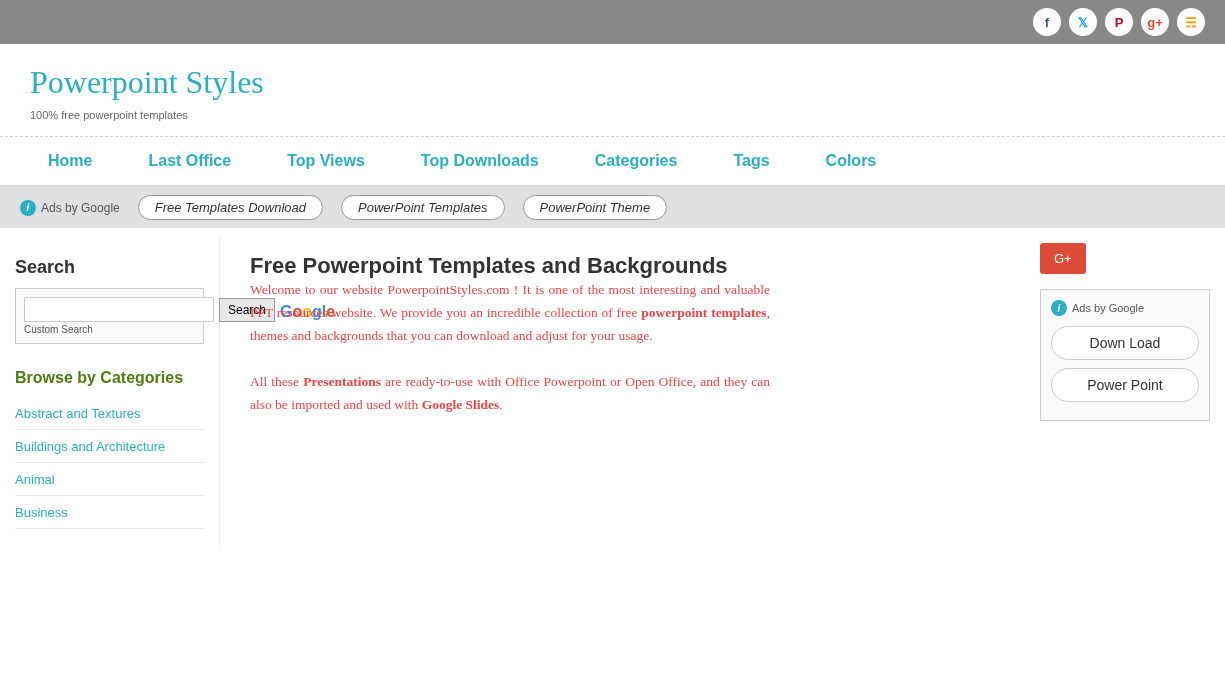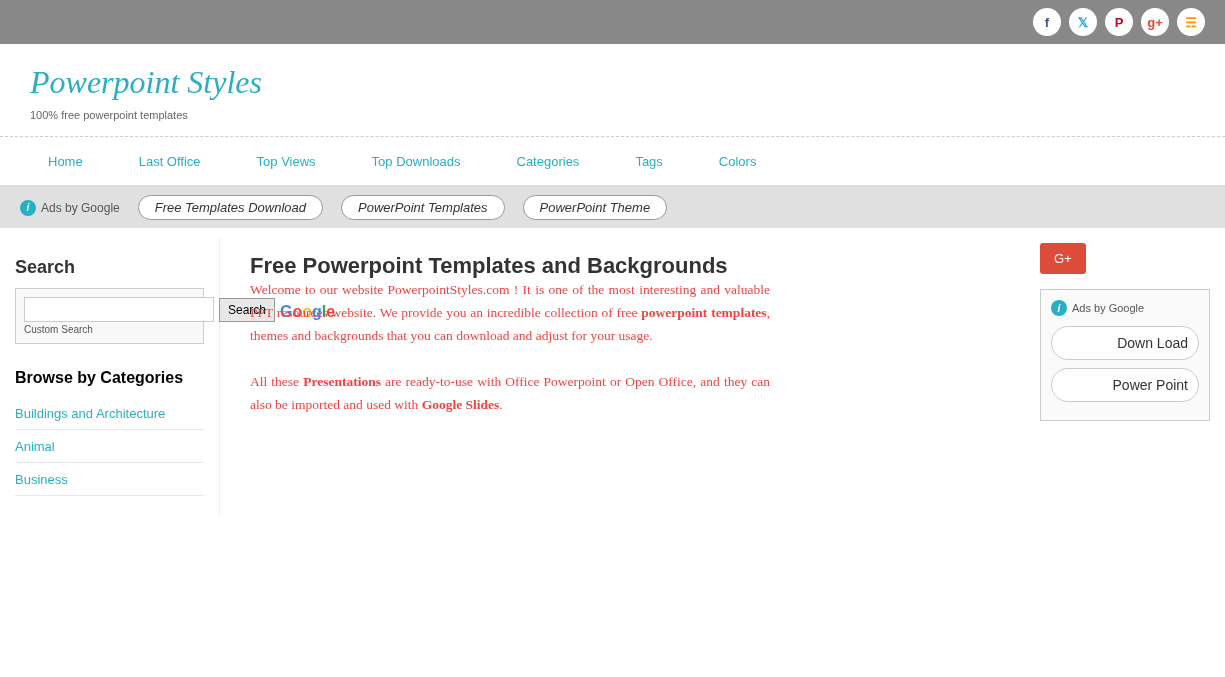--- a/index.html
+++ b/index.html
@@ -39,21 +39,20 @@
 
     
     .header {
       padding: 20px 30px 15px;
       border-bottom: 1px dashed #ccc;
     }
     .site-title {
       font-family: Georgia, serif;
       font-size: 32px;
       color: #29afc4;
-      font-style: italic;
       font-weight: normal;
       text-decoration: none;
     }
     .site-tagline {
       font-size: 11px;
       color: #666;
       margin-top: 8px;
     }
 
     
@@ -61,22 +60,22 @@
       background: #fff;
       border-bottom: 2px solid #ddd;
       padding: 0 20px;
       display: flex;
       align-items: center;
       height: 50px;
     }
     .nav a {
       color: #29afc4;
       text-decoration: none;
-      font-size: 13px;
-      font-weight: normal;
+      font-size: 16px;
+      font-weight: bold;
       padding: 0 28px;
       cursor: pointer;
     }
 
     
     .ads-bar {
       background: #e0e0e0;
       padding: 8px 20px;
       display: flex;
       align-items: center;
@@ -178,21 +177,21 @@
       margin-top: 2px;
     }
 
     
     .browse-section {
       margin-top: 25px;
     }
     .browse-section h3 {
       font-size: 16px;
       font-weight: bold;
-      color: #000000;
+      color: #4d7c0f;
       margin-bottom: 10px;
     }
     .category-list {
       list-style: none;
     }
     .category-list li {
       border-bottom: 1px solid #e8e8e8;
       padding: 8px 0;
     }
     .category-list li a {
@@ -253,21 +252,21 @@
       font-size: 11px;
       color: #555;
       margin-bottom: 10px;
     }
     .ad-button {
       display: block;
       width: 100%;
       border: 1px solid #ccc;
       border-radius: 20px;
       padding: 8px 10px;
-      text-align: right;
+      text-align: center;
       font-size: 14px;
       background: #fff;
       cursor: pointer;
       margin-bottom: 8px;
       color: #333;
     }
   </style>
 </head>
 <body>
 
@@ -326,20 +325,23 @@
           </div>
         </div>
         <div class="custom-search-label">Custom Search</div>
       </div>
     </div>
 
     <div class="browse-section">
       <h3>Browse by Categories</h3>
       <ul class="category-list">
         <li>
+          <a>Abstract and Textures</a>
+        </li>
+        <li>
           <a>Buildings and Architecture</a>
         </li>
         <li>
           <a>Animal</a>
         </li>
         <li>
           <a>Business</a>
         </li>
       </ul>
     </div>

